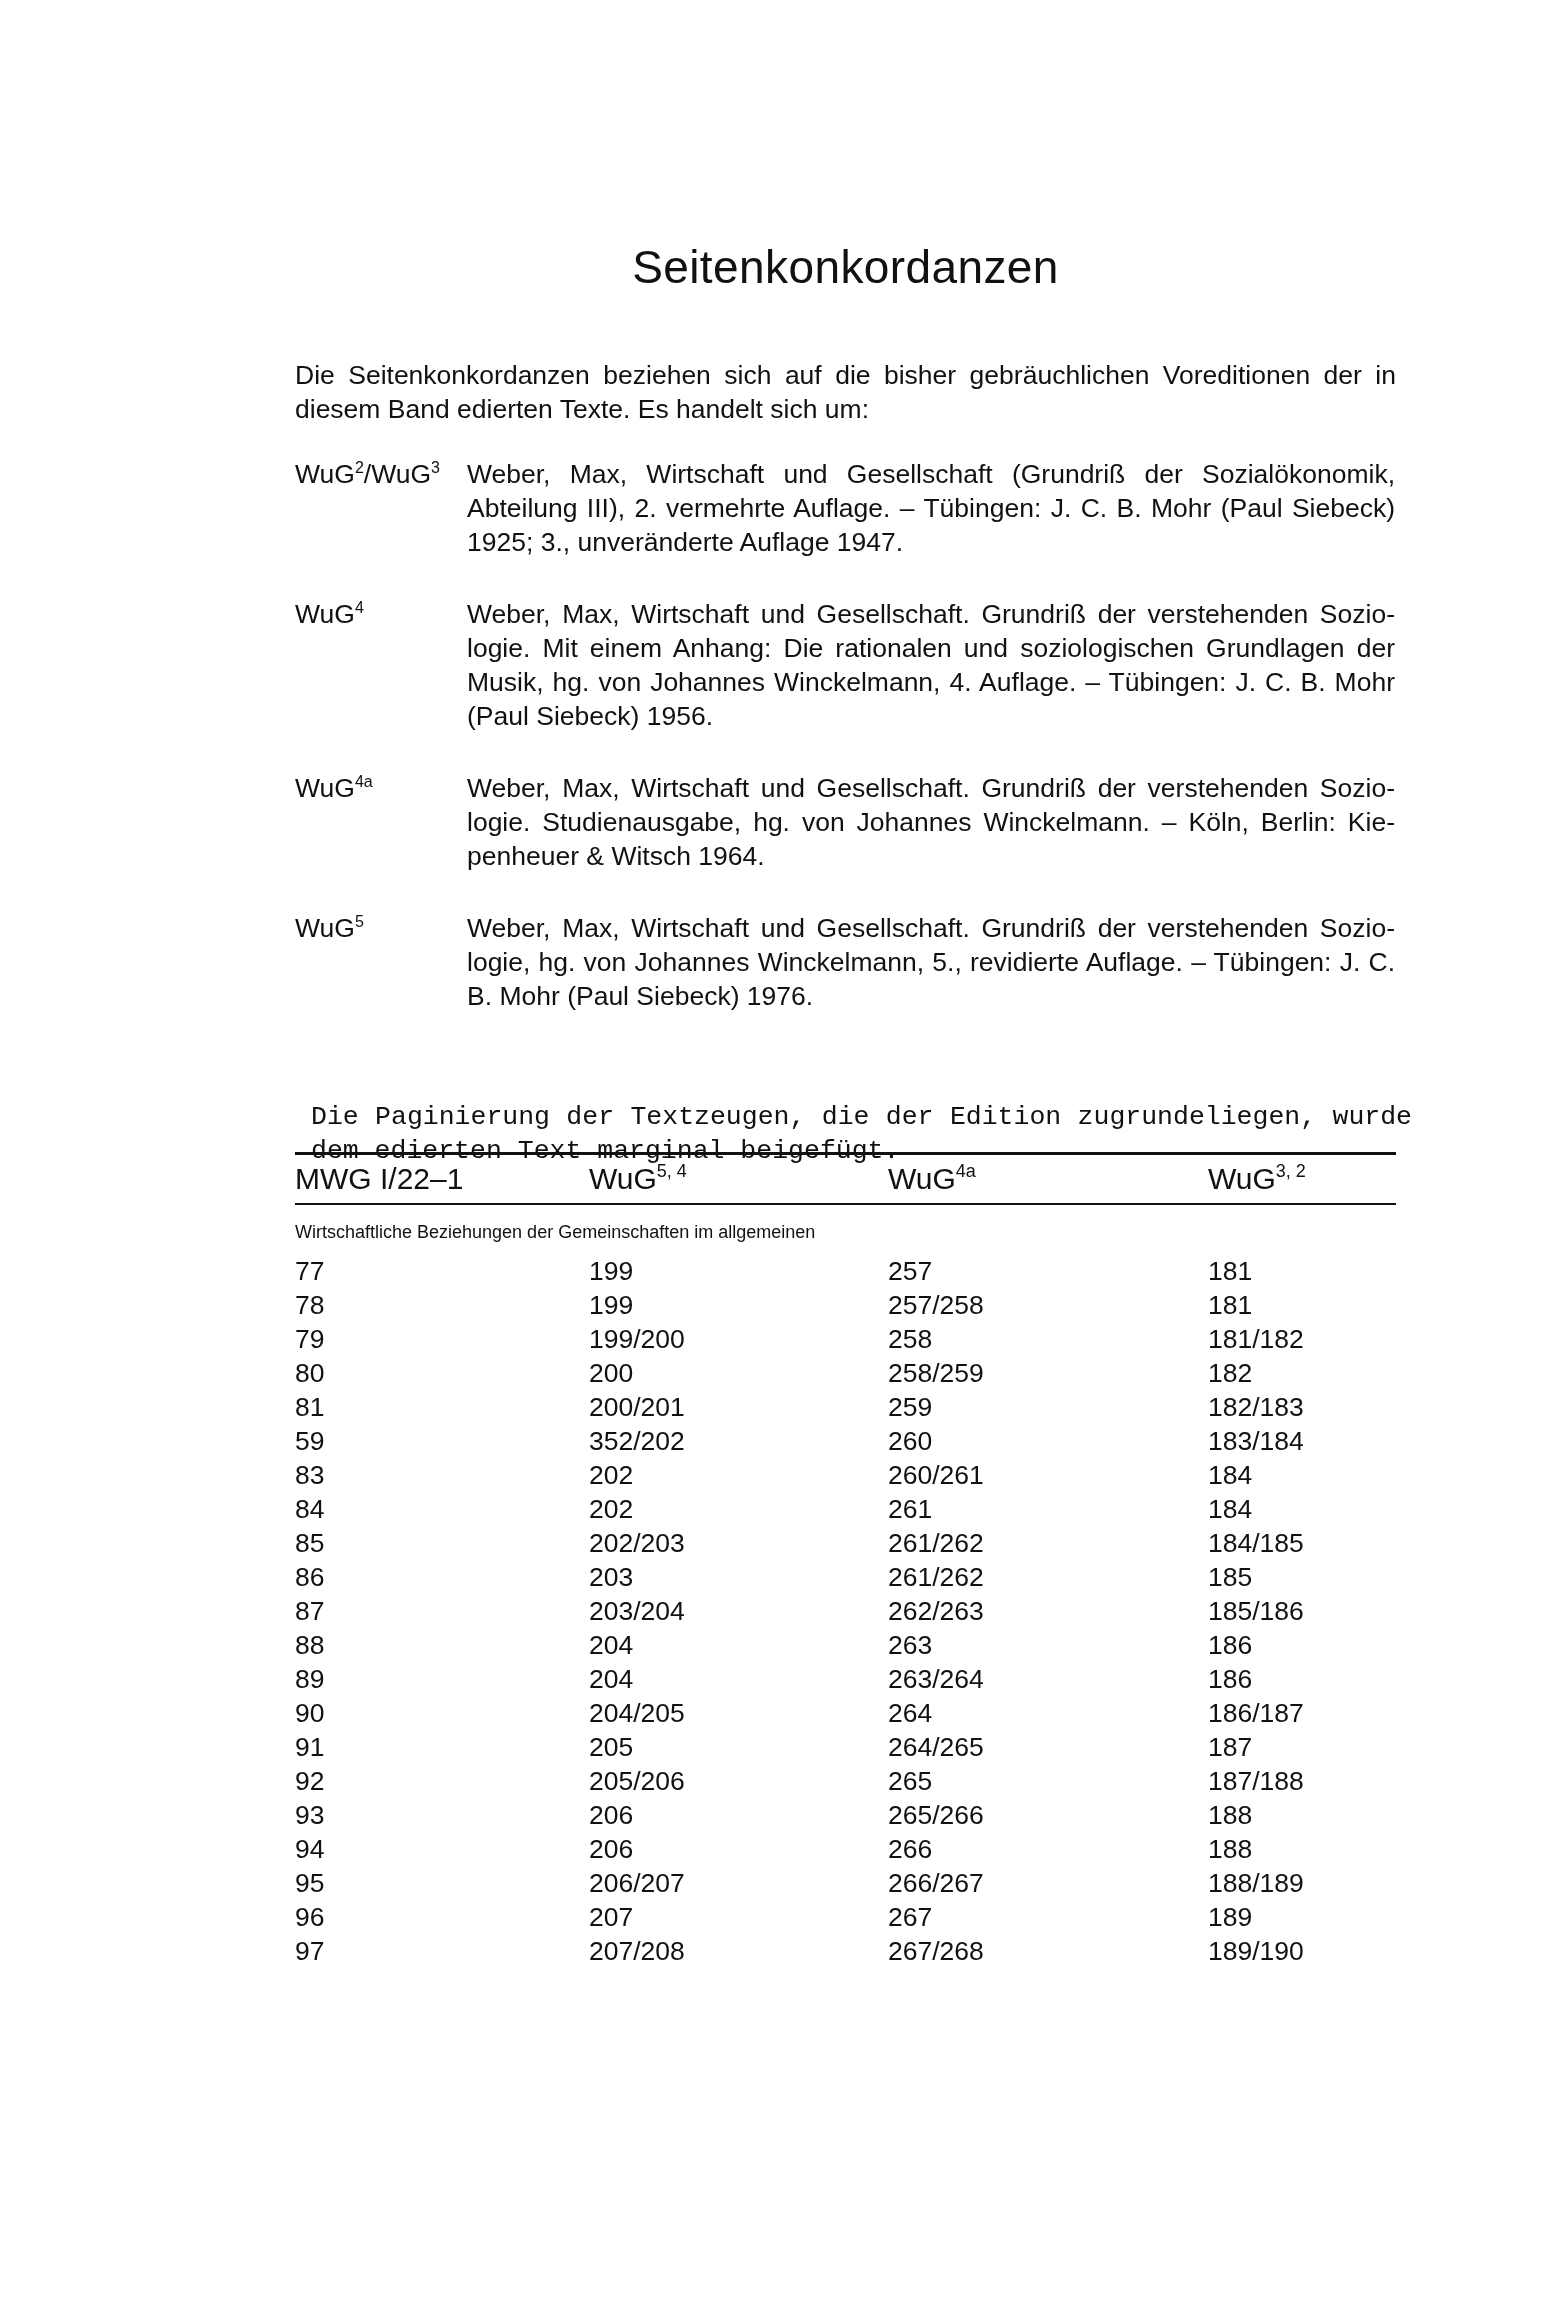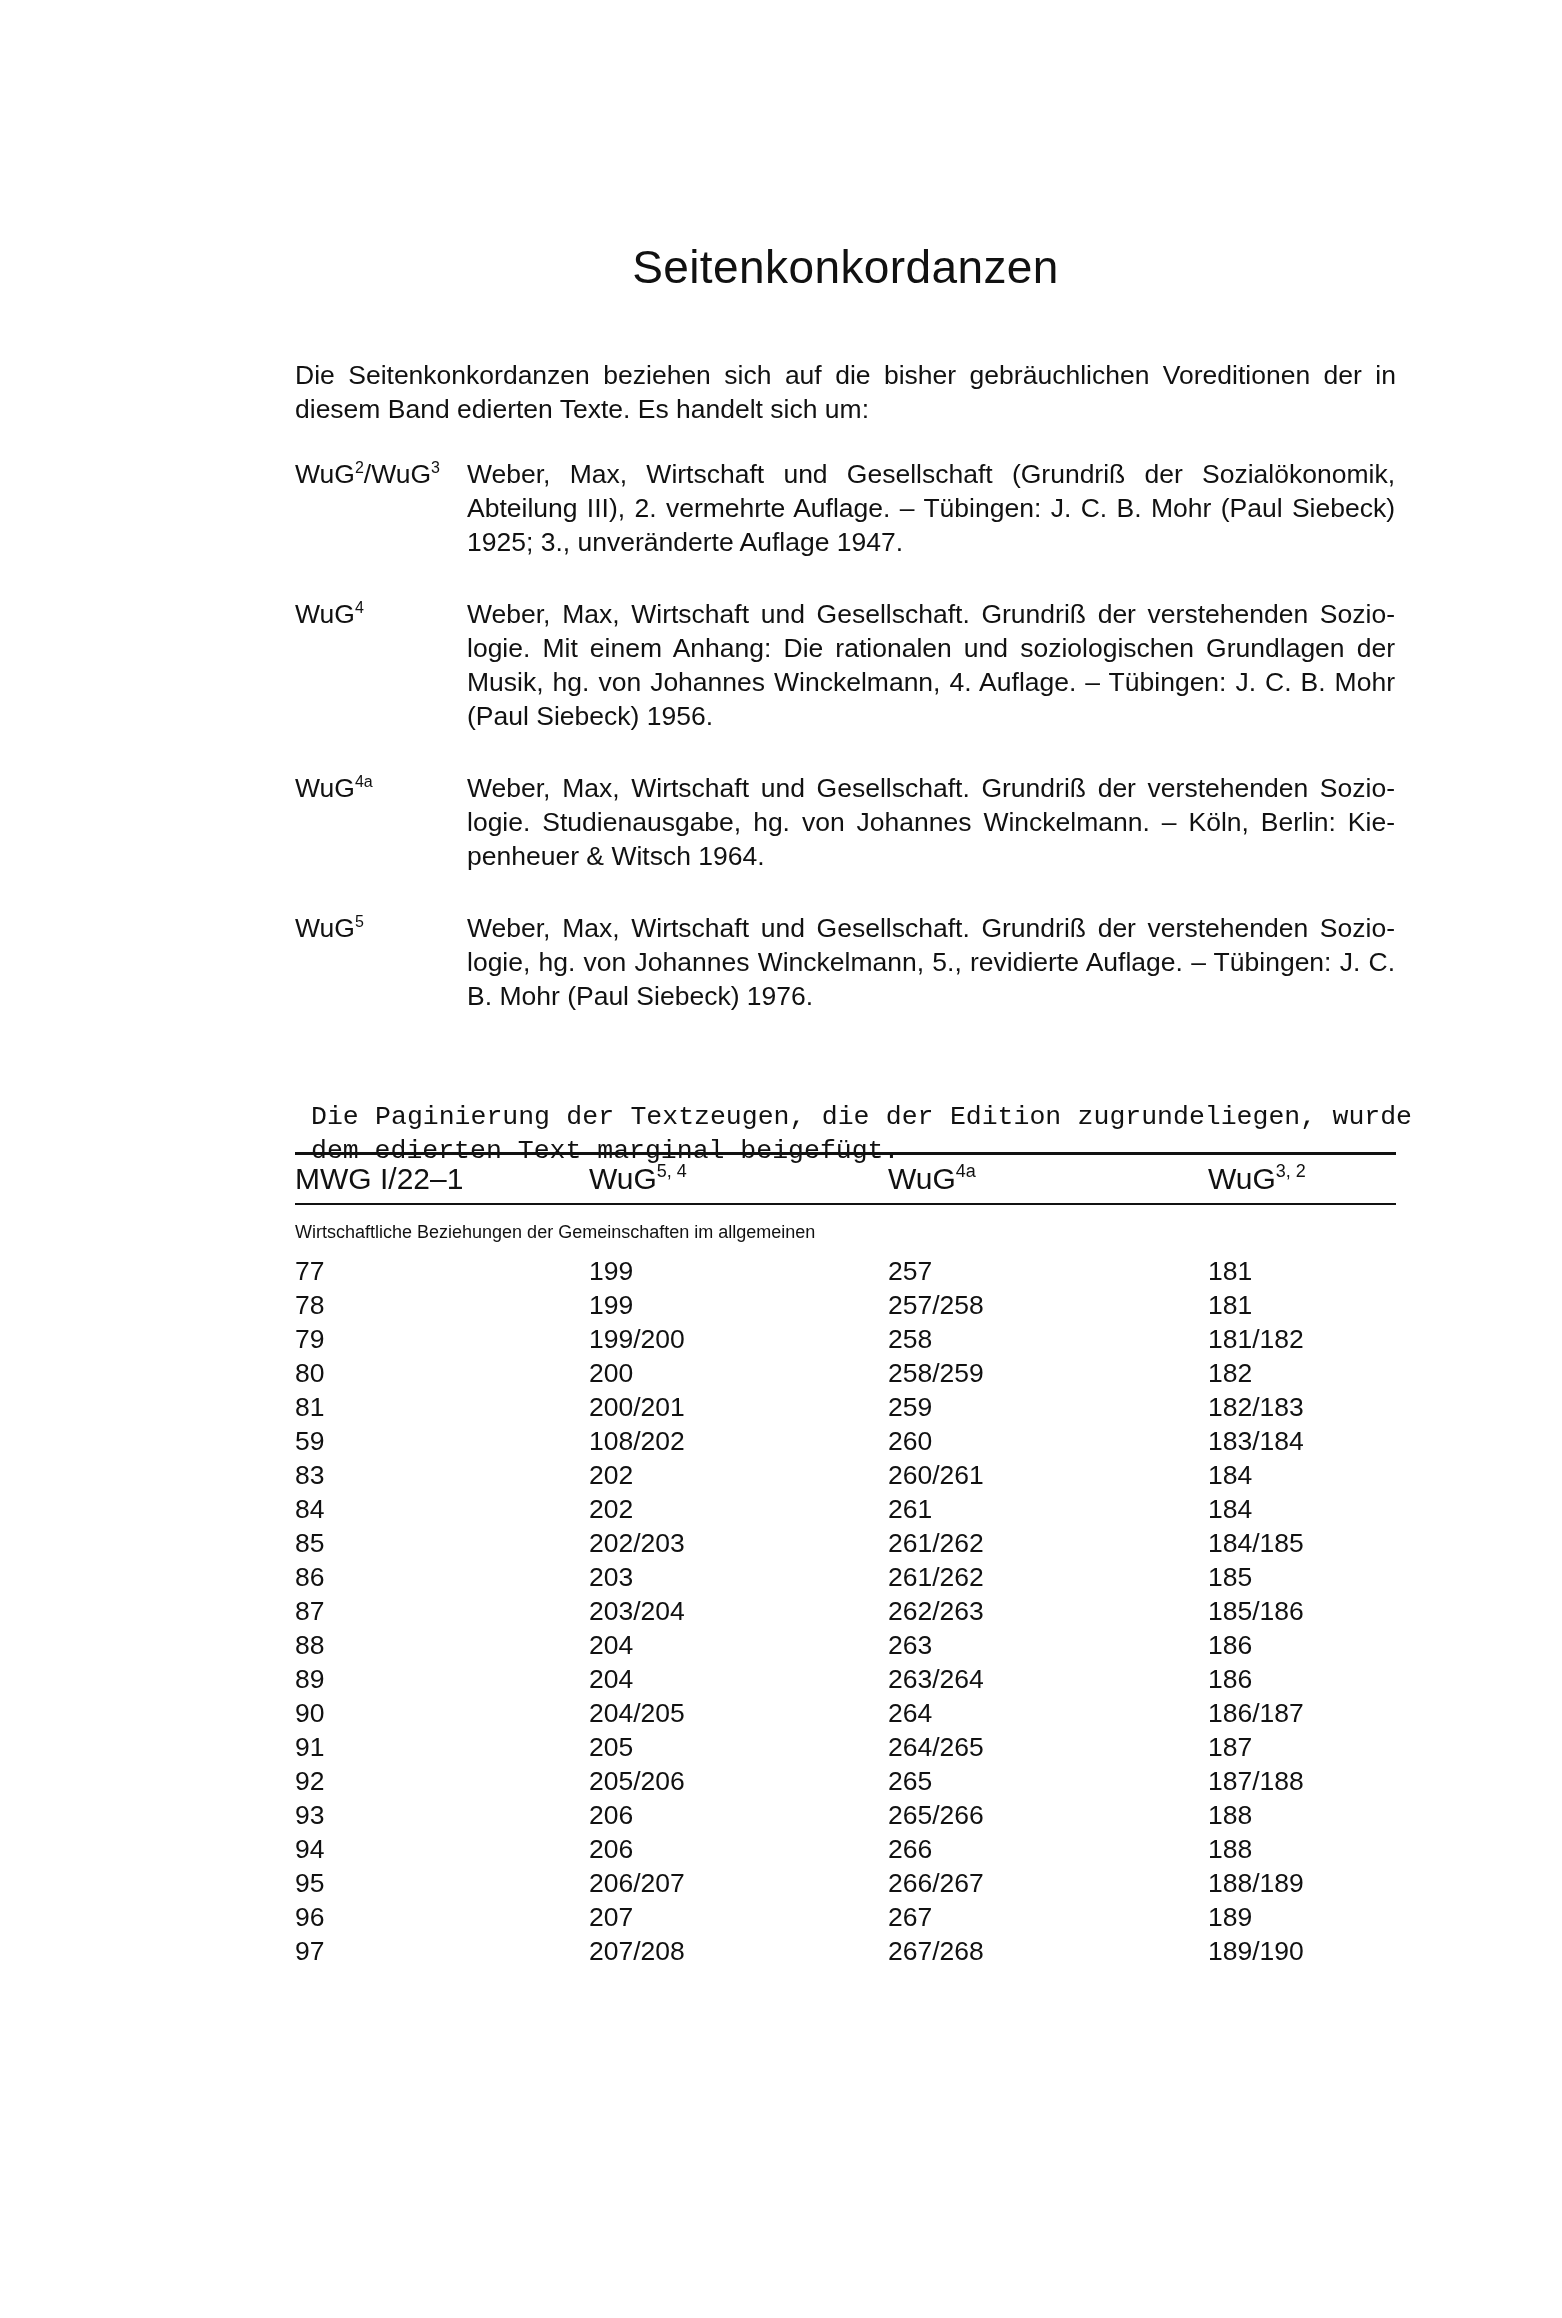--- a/index.html
+++ b/index.html
@@ -108,21 +108,21 @@
           <div class="c4">182</div>
         </div>
         <div class="row">
           <div class="c1">81</div>
           <div class="c2">200/201</div>
           <div class="c3">259</div>
           <div class="c4">182/183</div>
         </div>
         <div class="row">
           <div class="c1">59</div>
-          <div class="c2">108/202</div>
+          <div class="c2">352/202</div>
           <div class="c3">260</div>
           <div class="c4">183/184</div>
         </div>
         <div class="row">
           <div class="c1">83</div>
           <div class="c2">202</div>
           <div class="c3">260/261</div>
           <div class="c4">184</div>
         </div>
         <div class="row">

